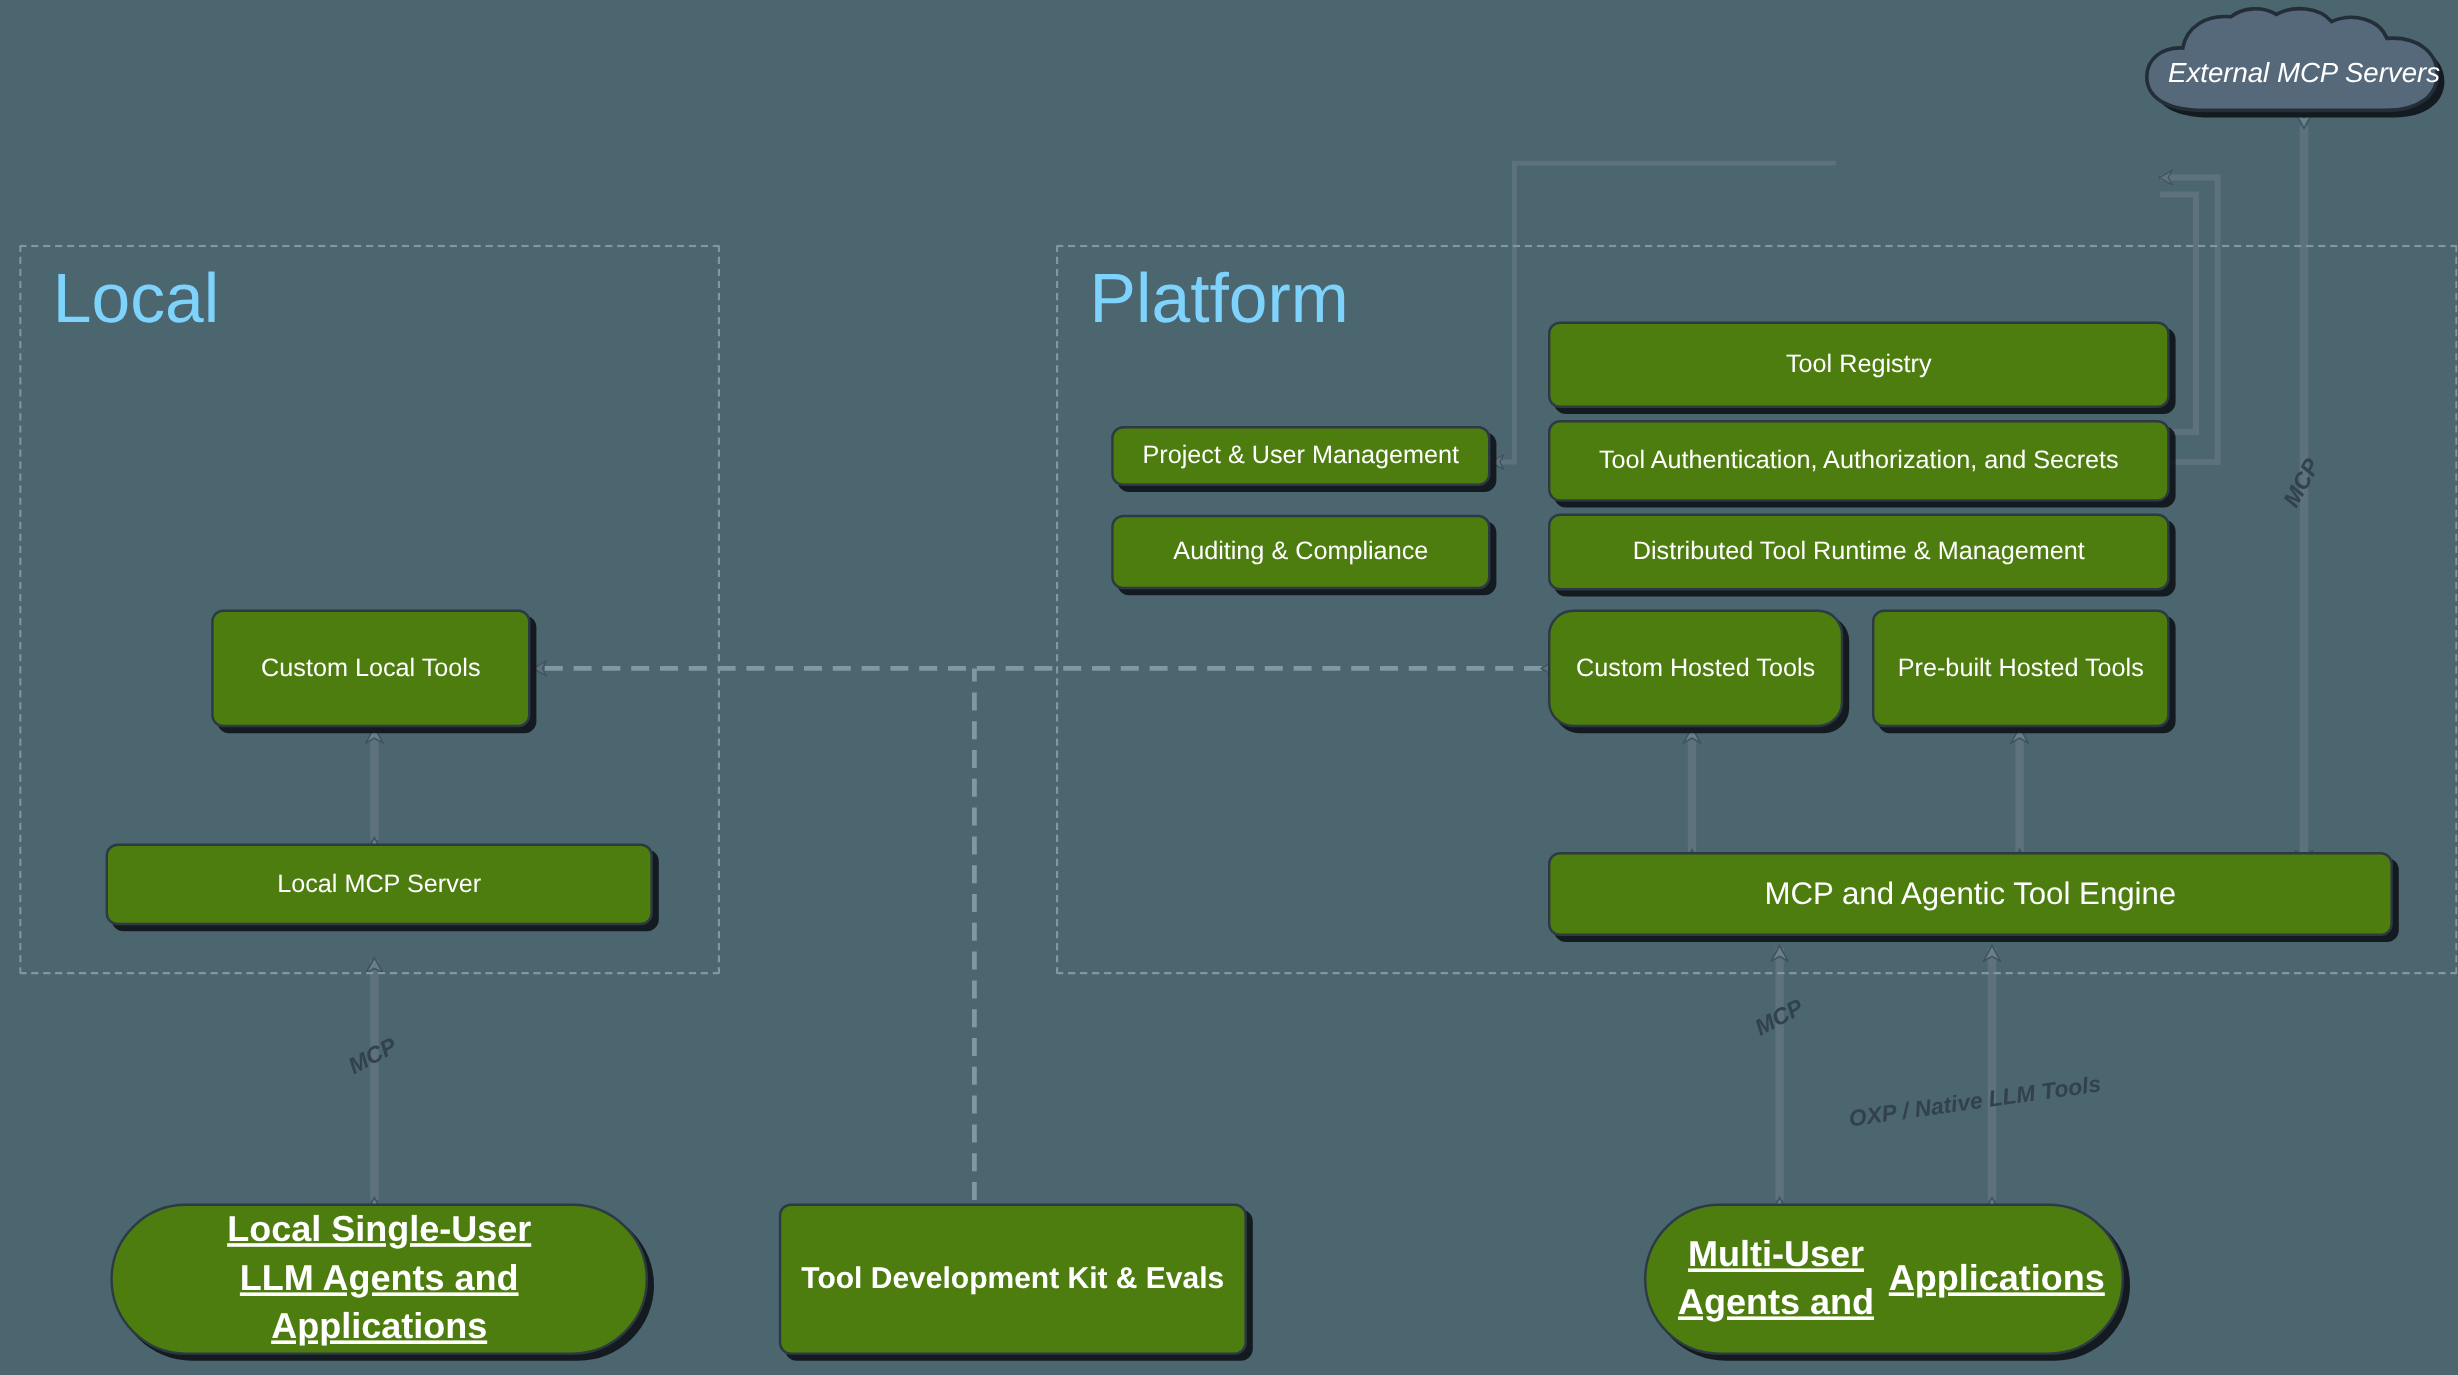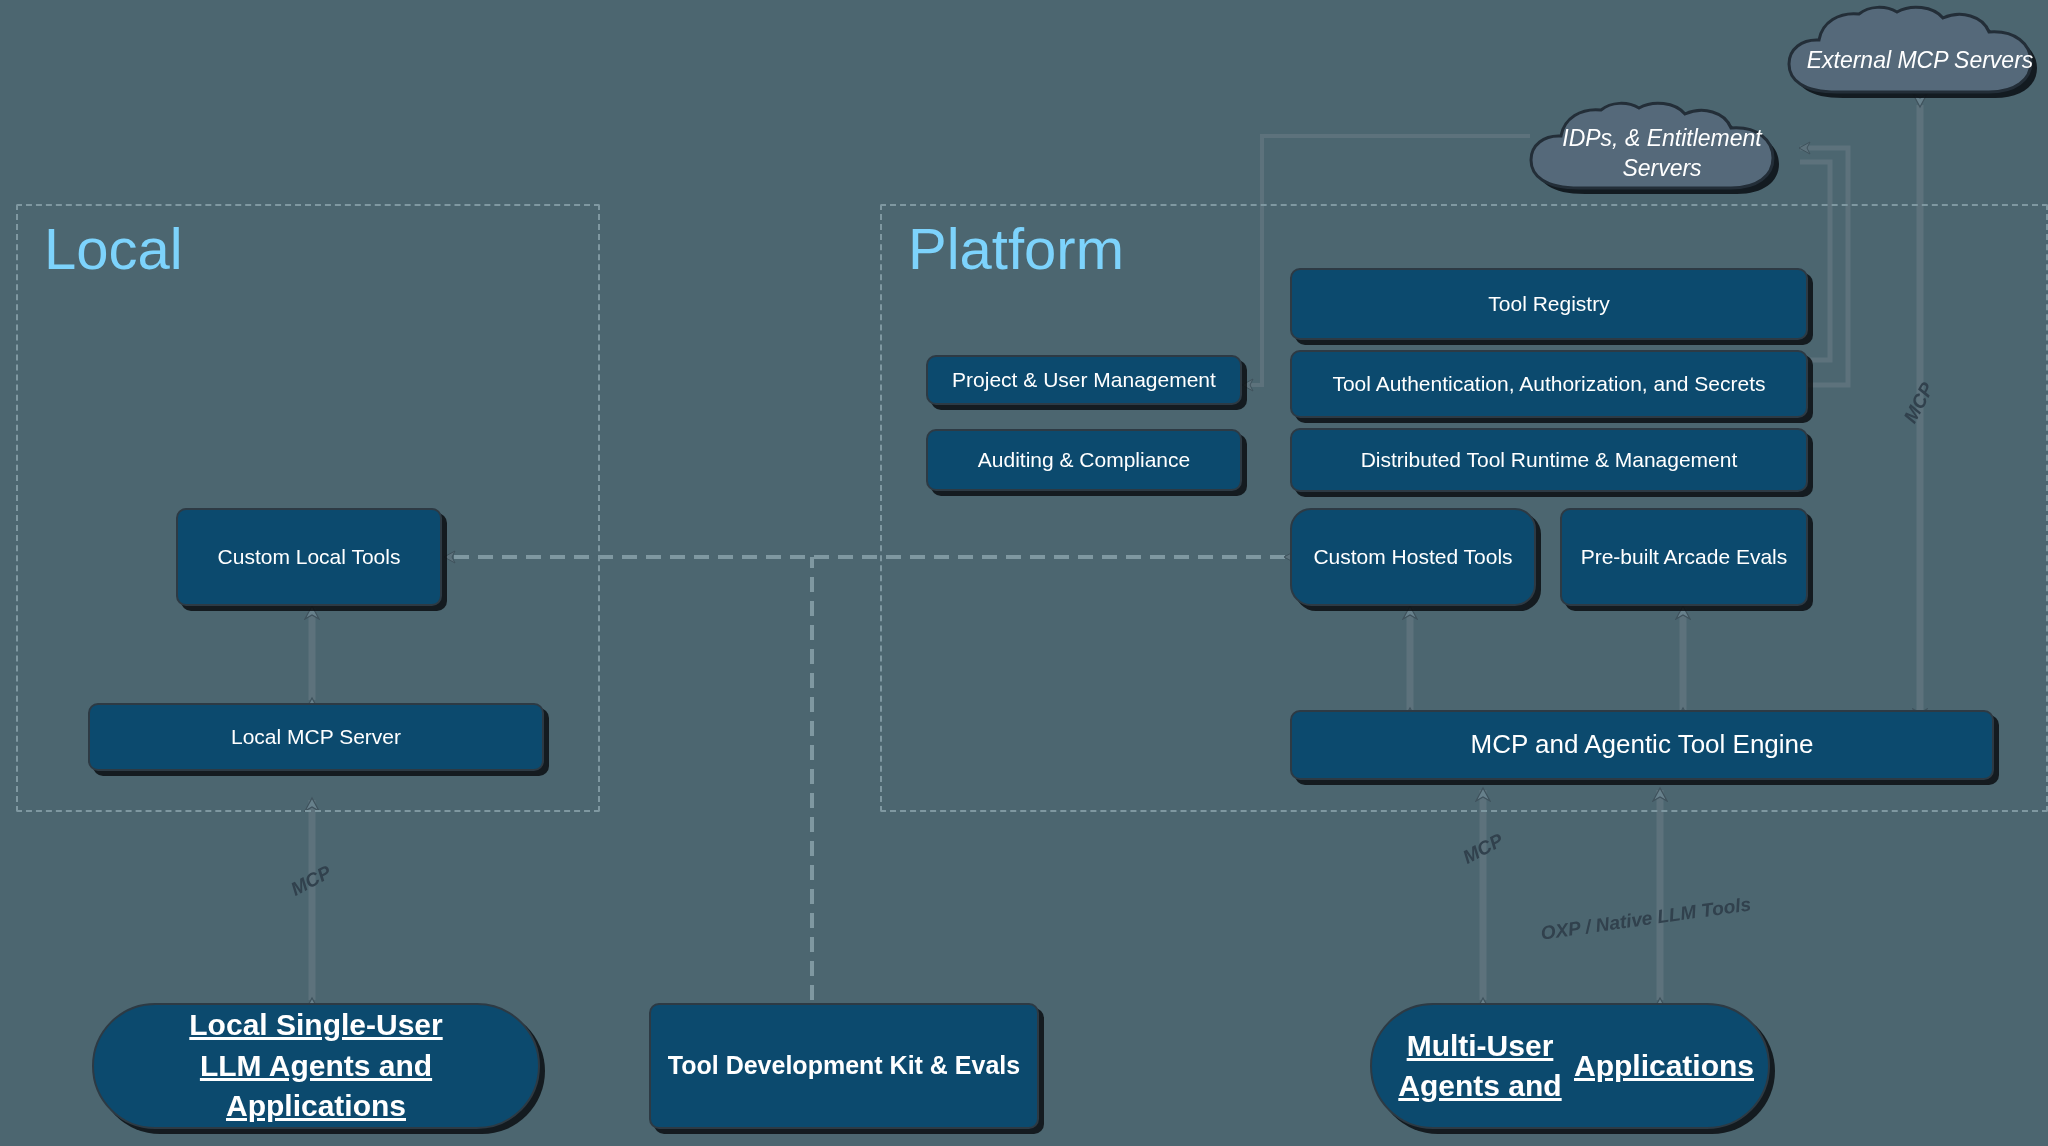--- a/index.html
+++ b/index.html
@@ -37,21 +37,21 @@
     color: #7dd3fc;
     letter-spacing: 0px;
     white-space: nowrap;
     line-height: 1;
   }
 
   
   .node {
     position: absolute;
     box-sizing: border-box;
-    background: #0c4a6e;
+    background: #4d7c0f;
     border: 2px solid #2d3a44;
     border-radius: 10px;
     box-shadow: 5px 5px 0 0 rgba(10,14,18,0.85);
     display: flex;
     align-items: center;
     justify-content: center;
     text-align: center;
     color: #ffffff;
     font-size: 21px;
     font-weight: 400;
@@ -174,36 +174,20 @@
                  C242,22 258,36 258,54 C258,72 242,84 216,84 Z" fill="#0d1318" opacity="0.9" transform="translate(6,6)"></path>
         <path d="M64,84 C30,84 16,72 16,56 C16,41 29,31 46,32
                  C49,14 66,4 86,6 C96,-2 112,-3 124,4
                  C138,-4 160,-2 170,10 C188,2 210,8 216,24
                  C242,22 258,36 258,54 C258,72 242,84 216,84 Z" fill="#55697a" stroke="#232e38" stroke-width="3"></path>
       </g>
     </svg>
     <div class="cloud-label" style="top:42px;">External MCP Servers</div>
   </div>
 
-  <div class="cloud" style="left:1512px; top:100px; width:300px; height:110px;">
-    <svg width="300" height="110" viewBox="0 0 300 110">
-      <g transform="translate(3,4)">
-        <path d="M64,84 C30,84 16,72 16,56 C16,41 29,31 46,32
-                 C49,14 66,4 86,6 C96,-2 112,-3 124,4
-                 C138,-4 160,-2 170,10 C188,2 210,8 216,24
-                 C242,22 258,36 258,54 C258,72 242,84 216,84 Z" fill="#0d1318" opacity="0.9" transform="translate(6,6)"></path>
-        <path d="M64,84 C30,84 16,72 16,56 C16,41 29,31 46,32
-                 C49,14 66,4 86,6 C96,-2 112,-3 124,4
-                 C138,-4 160,-2 170,10 C188,2 210,8 216,24
-                 C242,22 258,36 258,54 C258,72 242,84 216,84 Z" fill="#55697a" stroke="#232e38" stroke-width="3"></path>
-      </g>
-    </svg>
-    <div class="cloud-label" style="top:24px;">IDPs, &amp; Entitlement</div>
-    <div class="cloud-label" style="top:54px;">Servers</div>
-  </div>
 
   <div class="node" style="left:176px; top:508px; width:266px; height:98px;">Custom Local Tools</div>
 
   <div class="node" style="left:88px; top:703px; width:456px; height:68px;">Local MCP Server</div>
 
   <div class="node pill" style="left:92px; top:1003px; width:448px; height:126px; flex-direction:column;">
     <span>Local Single-User</span>
     <span>LLM Agents and Applications</span>
   </div>
 
@@ -214,21 +198,21 @@
   <div class="node" style="left:926px; top:429px; width:316px; height:62px;">Auditing &amp; Compliance</div>
 
   <div class="node" style="left:1290px; top:268px; width:518px; height:72px;">Tool Registry</div>
 
   <div class="node" style="left:1290px; top:350px; width:518px; height:68px;">Tool Authentication, Authorization, and Secrets</div>
 
   <div class="node" style="left:1290px; top:428px; width:518px; height:64px;">Distributed Tool Runtime &amp; Management</div>
 
   <div class="node" style="left:1290px; top:508px; width:246px; height:98px;border-radius:21px;">Custom Hosted Tools</div>
 
-  <div class="node" style="left:1560px; top:508px; width:248px; height:98px;">Pre-built Arcade Evals</div>
+  <div class="node" style="left:1560px; top:508px; width:248px; height:98px;">Pre-built Hosted Tools</div>
 
   <div class="node big" style="left:1290px; top:710px; width:704px; height:70px;">MCP and Agentic Tool Engine</div>
 
   <div class="node pill" style="left:1370px; top:1003px; width:400px; height:126px; flex-direction:row;">
     <span>Multi-User Agents and</span>
     <span>Applications</span>
   </div>
 
   <div class="edge-label" style="left:290px; top:870px; transform: rotate(-28deg);">MCP</div>
 

